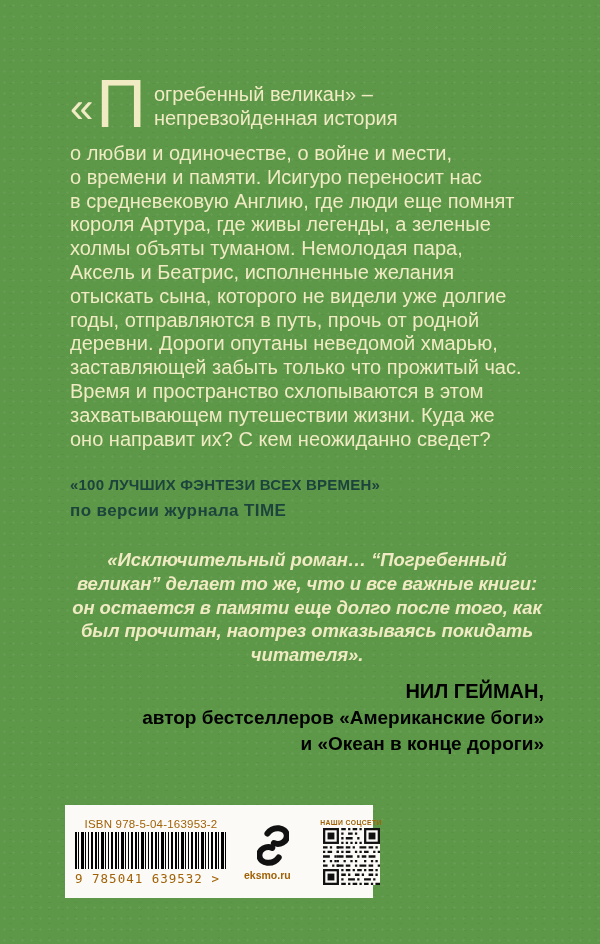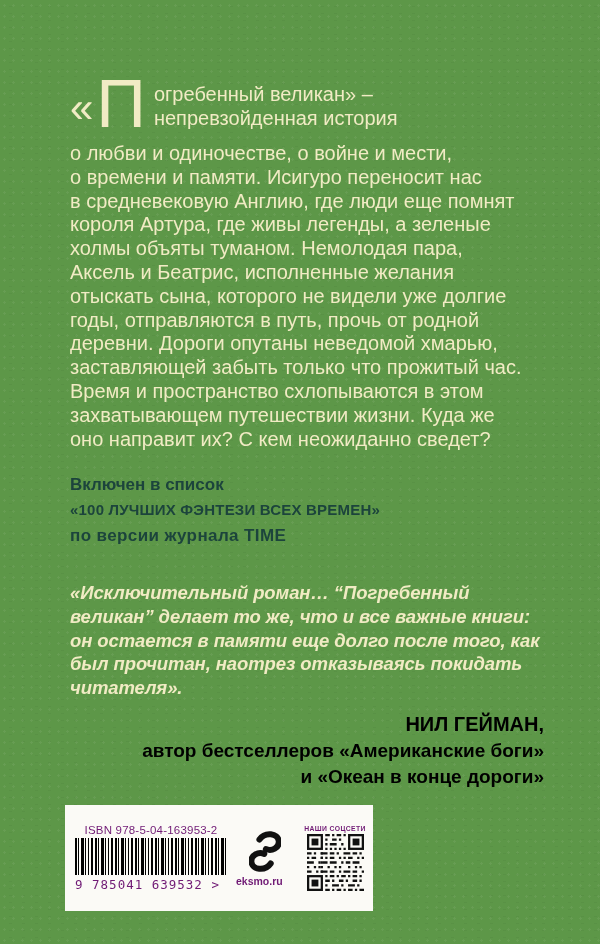--- a/index.html
+++ b/index.html
@@ -24,31 +24,31 @@
   .lead-lines{white-space:pre;font-size:20px;line-height:24px;padding:4px 0 0 8px;}
 
   .body-text{white-space:pre;font-size:20px;line-height:23.8px;margin-top:12px;}
 
   .accolade{margin-top:21px;color:#1c443c;font-weight:bold;}
   .acc1{font-size:17px;line-height:25px;}
   .acc2{font-size:15px;line-height:26px;letter-spacing:0.2px;}
   .acc3{font-size:17px;line-height:25px;letter-spacing:0.4px;}
 
   .review-quote{
-    margin-top:33px;font-size:18.5px;font-weight:bold;font-style:italic;
-    line-height:23.6px;white-space:pre;letter-spacing:-0.1px;
+    margin-top:25px;font-size:18.5px;font-weight:bold;font-style:italic;
+    line-height:23.6px;white-space:pre;letter-spacing:-0.1px;text-align:center;
   }
   .review-author-block{margin-top:12px;text-align:right;color:#000000;font-weight:bold;}
   .review-author{font-size:20px;line-height:27px;}
   .review-author-desc{font-size:19px;line-height:26px;white-space:pre;}
 
   .label-box{
-    position:absolute;z-index:2;left:65px;top:805px;width:308px;height:106px;
+    position:absolute;z-index:2;left:65px;top:805px;width:308px;height:93px;
     background:#fbfaf6;box-sizing:border-box;
-    display:flex;align-items:center;gap:9px;padding:6px 8px 6px 10px;color:#701a75;
+    display:flex;align-items:center;gap:17px;padding:6px 8px 6px 10px;color:#a16207;
   }
   .bc-col{width:152px;flex:0 0 auto;}
   .isbn{font-size:11.5px;text-align:center;letter-spacing:0.2px;white-space:nowrap;}
   .bars{
     height:37px;margin-top:2px;
     background:repeating-linear-gradient(90deg,
       #000 0 2px,#fbfaf6 2px 3px,
       #000 3px 4px,#fbfaf6 4px 6px,
       #000 6px 9px,#fbfaf6 9px 10px,
       #000 10px 11px,#fbfaf6 11px 13px,
@@ -87,21 +87,20 @@
 Аксель и Беатрис, исполненные желания
 отыскать сына, которого не видели уже долгие
 годы, отправляются в путь, прочь от родной
 деревни. Дороги опутаны неведомой хмарью,
 заставляющей забыть только что прожитый час.
 Время и пространство схлопываются в этом
 захватывающем путешествии жизни. Куда же
 оно направит их? С кем неожиданно сведет?</div>
 
     <div class="accolade">
-      <div class="acc1">Включен в список</div>
       <div class="acc2">«100 ЛУЧШИХ ФЭНТЕЗИ ВСЕХ ВРЕМЕН»</div>
       <div class="acc3">по версии журнала TIME</div>
     </div>
 
     <div class="review-quote">«Исключительный роман… “Погребенный
 великан” делает то же, что и все важные книги:
 он остается в памяти еще долго после того, как
 был прочитан, наотрез отказываясь покидать
 читателя».</div>
 

